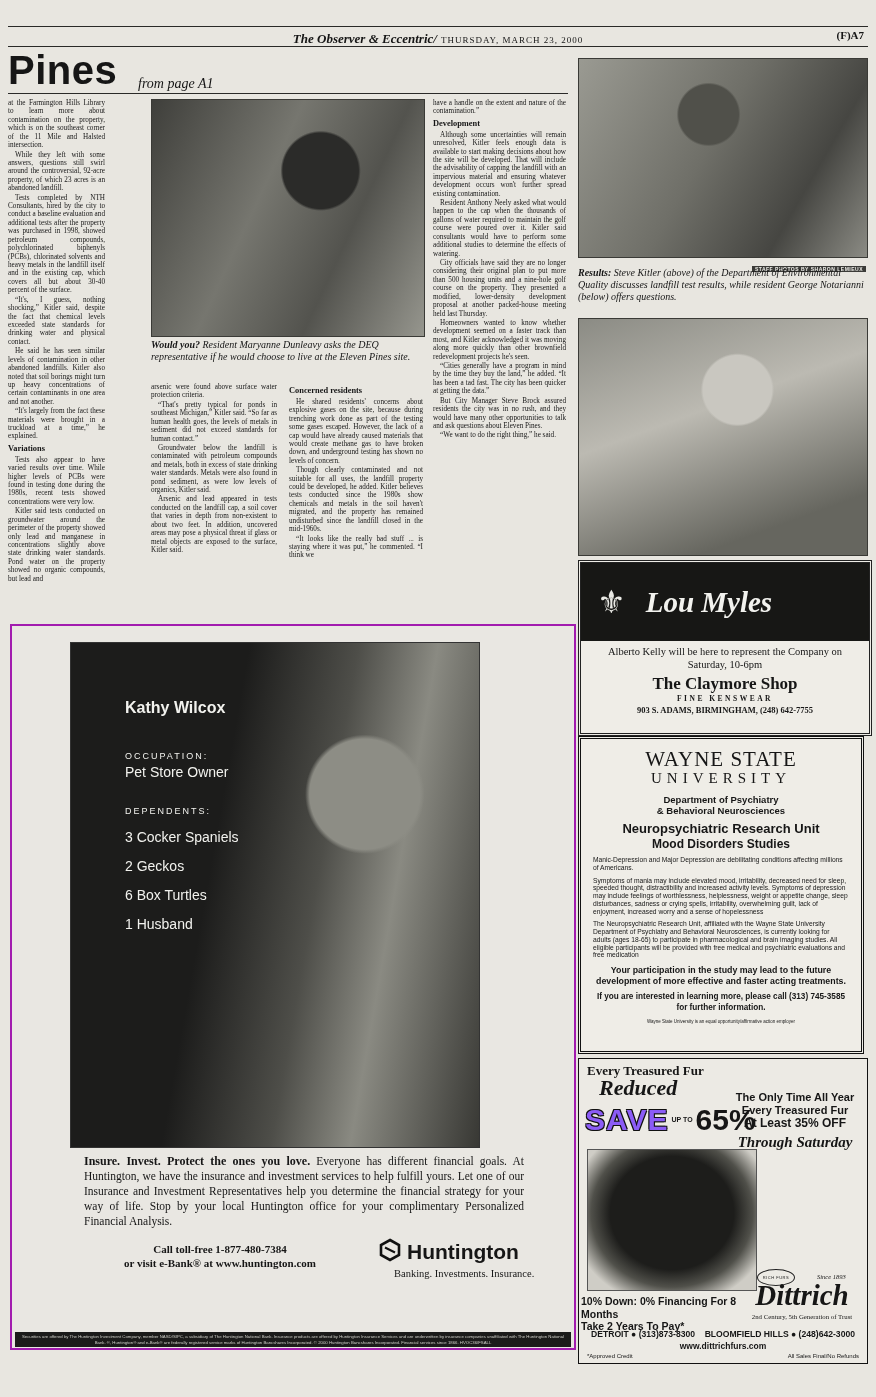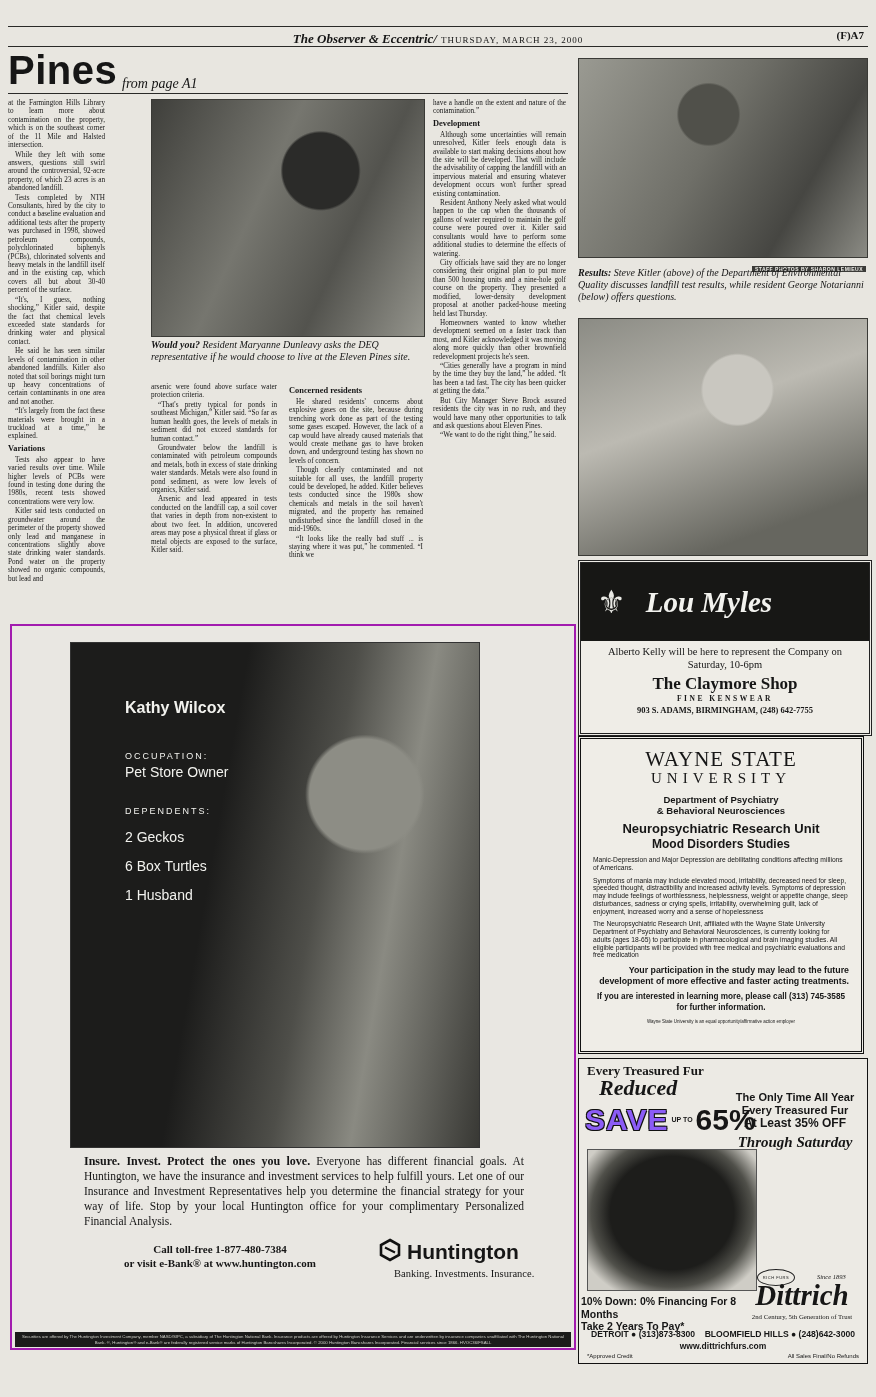--- a/index.html
+++ b/index.html
@@ -6,21 +6,21 @@
   .page{position:relative;width:876px;height:1397px;background:#e8e6e0;font-family:"Liberation Serif",serif;color:#161616;overflow:hidden;margin:0 auto;}
   .abs{position:absolute;}
   .rule{border-top:1px solid #2a2a28;height:0;}
   
   .masthead{top:29px;left:0;right:0;text-align:center;}
   .mast-title{font-weight:bold;font-style:italic;font-size:13px;}
   .mast-date{font-size:9px;letter-spacing:1px;}
   .pageno{top:29px;right:12px;font-weight:bold;font-size:11px;}
   
   .headline{left:8px;top:50px;font-family:"Liberation Sans",sans-serif;font-weight:bold;font-size:40px;letter-spacing:0.5px;line-height:1;}
-  .headline-cont{left:122px;top:76px;font-style:italic;font-size:14px;}
+  .headline-cont{left:138px;top:76px;font-style:italic;font-size:14px;}
   
   .col{font-size:7.2px;line-height:1.17;text-align:justify;overflow:hidden;}
   .col p{margin:0 0 1px 0;text-indent:7px;}
   .col p.noindent{text-indent:0;}
   .subhead{font-weight:bold;font-size:8.4px;margin:3px 0 2px 0;text-indent:0;}
   
   .photo{border:1px solid #3a3a36;}
   .photo1{background:radial-gradient(circle at 62% 30%,#2b2b29 0 16%,rgba(0,0,0,0) 17%),linear-gradient(115deg,#3f3f3b,#76766f 40%,#53534e 68%,#96968e 100%);}
   .photoA{background:radial-gradient(circle at 45% 28%,#50504a 0 14%,rgba(0,0,0,0) 15%),linear-gradient(120deg,#9a9a92,#6f6f68 45%,#464642 75%,#8b8b84 100%);}
   .photoB{background:radial-gradient(circle at 55% 30%,#c9c7c0 0 15%,rgba(0,0,0,0) 16%),linear-gradient(160deg,#8b8b84 0%,#bcbab2 40%,#66665f 82%);}
@@ -39,21 +39,21 @@
   .lm-addr{text-align:center;font-size:8.5px;font-weight:bold;margin-top:2px;}
   
   .ad-ws{left:578px;top:736px;width:286px;height:318px;border:3px double #111;background:#efede7;text-align:center;padding:8px 12px;box-sizing:border-box;font-family:"Liberation Sans",sans-serif;overflow:hidden;}
   .ws1{font-family:"Liberation Serif",serif;font-size:21px;letter-spacing:1px;}
   .ws2{font-family:"Liberation Serif",serif;font-size:15px;letter-spacing:5px;margin-top:-2px;}
   .ws-dept{font-weight:bold;font-size:9.5px;margin-top:7px;}
   .ws-dept2{font-weight:bold;font-size:9.5px;}
   .ws-unit{font-weight:bold;font-size:13px;margin-top:5px;}
   .ws-study{font-weight:bold;font-size:12px;margin-top:1px;}
   .ws-para{text-align:left;font-size:6.7px;line-height:1.16;margin-top:5px;}
-  .ws-high{font-weight:bold;font-size:8.8px;margin-top:6px;line-height:1.2;text-align:right;}
+  .ws-high{font-weight:bold;font-size:8.8px;margin-top:6px;line-height:1.2;}
   .ws-contact{font-weight:bold;font-size:8.2px;margin-top:6px;line-height:1.25;}
   .ws-foot{font-size:4.5px;margin-top:6px;}
   
   .ad-dt{left:578px;top:1058px;width:288px;height:304px;border:1px solid #111;background:#eceae4;overflow:hidden;font-family:"Liberation Sans",sans-serif;}
   .dt-line1{left:8px;top:4px;font-family:"Liberation Serif",serif;font-weight:bold;font-size:13px;}
   .dt-line2{left:20px;top:16px;font-family:"Liberation Serif",serif;font-style:italic;font-weight:bold;font-size:22px;}
   .dt-save{left:6px;top:44px;display:flex;align-items:center;}
   .dt-save-word{font-weight:bold;font-size:30px;color:#8b5cf6;text-shadow:-1px -1px 0 #111,1px -1px 0 #111,-1px 1px 0 #111,1px 1px 0 #111;letter-spacing:1px;}
   .dt-upto{font-size:7px;font-weight:bold;margin:0 3px;line-height:1.1;text-align:center;}
   .dt-pct{font-weight:bold;font-size:30px;}
@@ -215,20 +215,21 @@
     <div class="abs dt-credit">*Approved Credit</div>
     <div class="abs dt-final">All Sales Final/No Refunds</div>
   </div>
 
   <div class="abs ad-hb">
     <div class="abs hb-photo">
       <div class="hb-name">Kathy Wilcox</div>
       <div class="hb-label">OCCUPATION:</div>
       <div class="hb-occ">Pet Store Owner</div>
       <div class="hb-label">DEPENDENTS:</div>
+      <div class="hb-dep">3 Cocker Spaniels</div>
       <div class="hb-dep">2 Geckos</div>
       <div class="hb-dep">6 Box Turtles</div>
       <div class="hb-dep">1 Husband</div>
     </div>
     <div class="abs hb-body">
       <b>Insure. Invest. Protect the ones you love.</b>
       <span>Everyone has different financial goals. At Huntington, we have the insurance and investment services to help fulfill yours. Let one of our Insurance and Investment Representatives help you determine the financial strategy for your way of life. Stop by your local Huntington office for your complimentary Personalized Financial Analysis.</span>
     </div>
     <div class="abs hb-call">
       <div>Call toll-free 1-877-480-7384</div>

